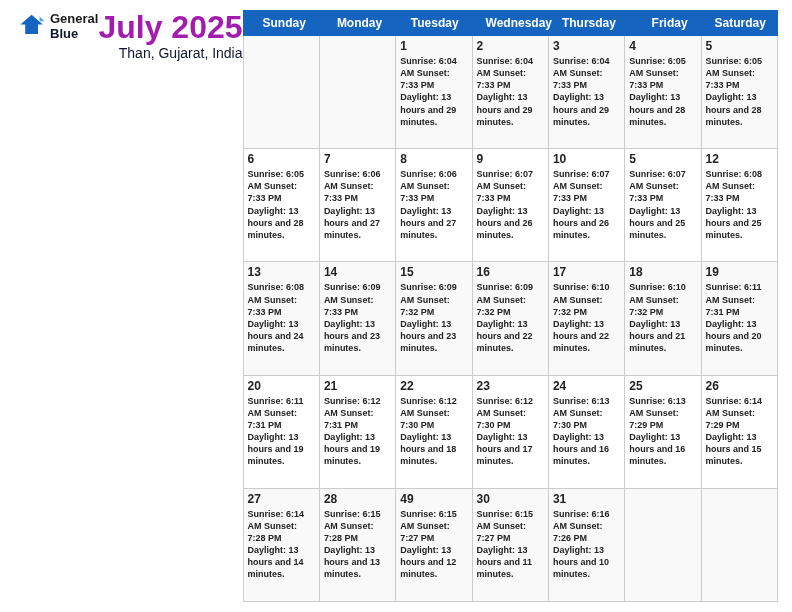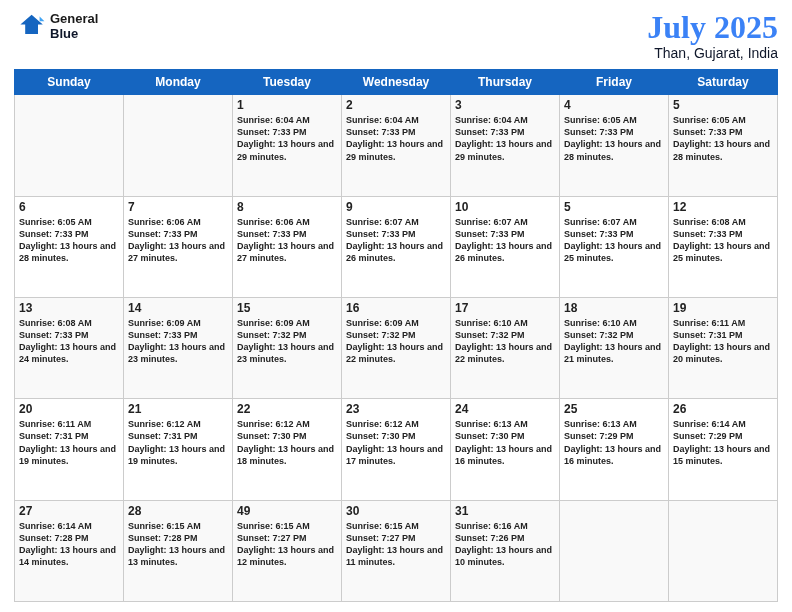--- a/index.html
+++ b/index.html
@@ -8,21 +8,21 @@
       background: #fff;
       width: 792px;
       height: 612px;
       overflow: hidden;
     }
     .page {
       width: 792px;
       height: 612px;
       padding: 10px 14px 10px 14px;
       display: flex;
-      flex-direction: column;
+      flex-direction: row;
     }
     .header {
       display: flex;
       justify-content: space-between;
       align-items: flex-start;
       margin-bottom: 8px;
     }
     .logo {
       display: flex;
       align-items: center;
@@ -31,42 +31,41 @@
     .logo-icon {
       width: 32px;
       height: 32px;
     }
     .title-block {
       text-align: right;
     }
     .month-year {
       font-size: 32px;
       font-weight: bold;
-      color: #3b82f6;
+      color: #a21caf;
       line-height: 1.1;
-      font-family: Liberation Serif, serif;
     }
     .location {
       font-size: 14px;
       color: #0f172a;
     }
     .calendar {
       flex: 1;
       border: 1px solid #ccc;
       border-collapse: collapse;
       width: 100%;
       table-layout: fixed;
     }
     .calendar th {
       background: #1565c0;
       color: #fff;
       font-size: 12px;
       font-weight: bold;
-      padding: 5px 4px;
-      text-align: center;
+      padding: 5px 13px;
+      text-align: right;
       border: 1px solid #1565c0;
     }
     .calendar td {
       vertical-align: top;
       border: 1px solid #ccc;
       padding: 3px 4px;
       font-size: 9.5px;
       color: #222;
       height: 88px;
     }

